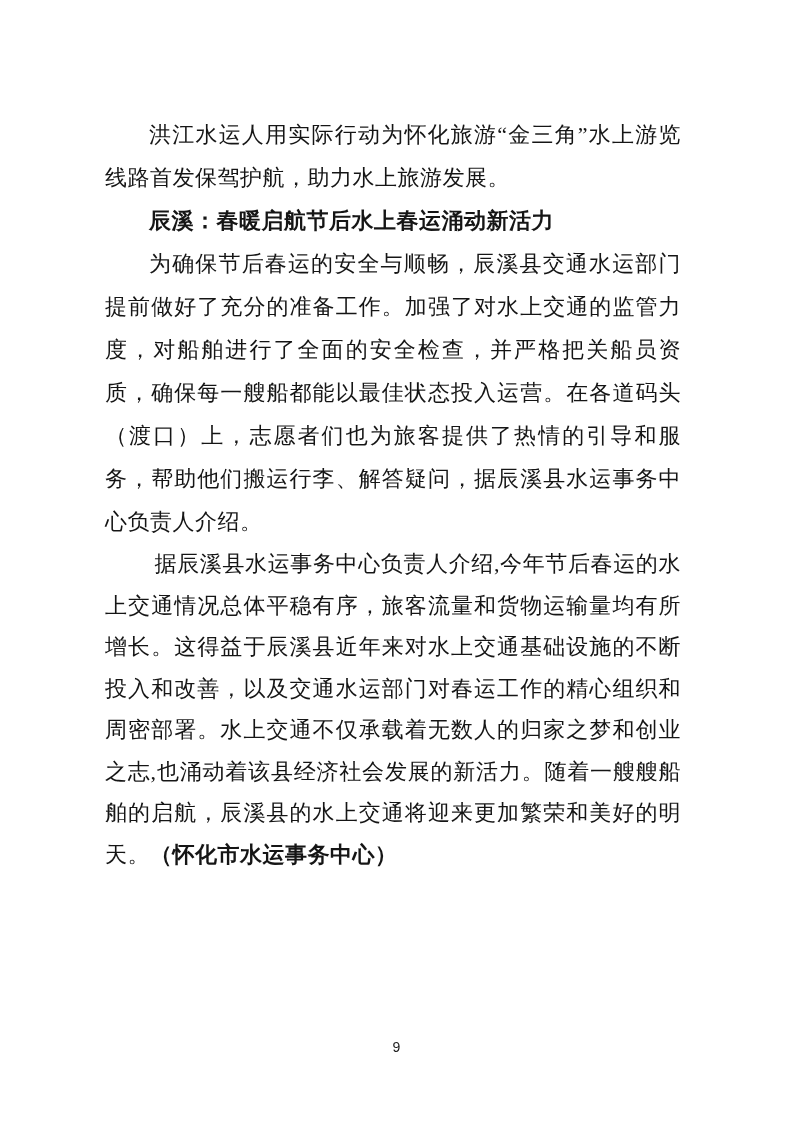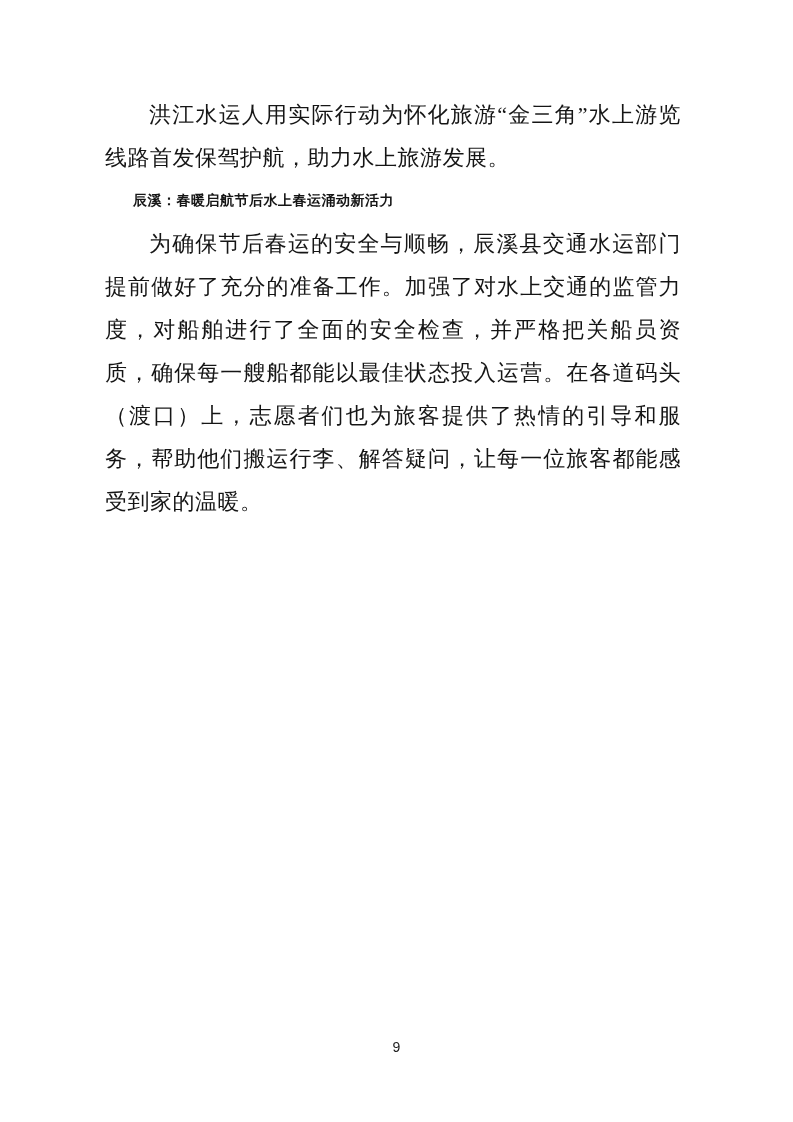--- a/index.html
+++ b/index.html
@@ -12,37 +12,37 @@
     width: 793px;
     height: 1122px;
     background: #ffffff;
     overflow: hidden;
     font-family: "Liberation Serif", "DejaVu Serif", serif;
     color: #151515;
   }
   .content {
     position: absolute;
     left: 105px;
-    top: 93px;
+    top: 113px;
     width: 576px;
   }
   .para {
     margin: 0;
     font-size: 22px;
     line-height: 43px;
     letter-spacing: 0.5px;
     text-align: justify;
     text-justify: inter-character;
     text-align-last: left;
     text-indent: 2em;
     font-weight: normal;
   }
   .heading {
     margin: 0;
-    font-size: 14px;
+    font-size: 22px;
     line-height: 43px;
     letter-spacing: 0.5px;
     text-indent: 2em;
     font-weight: bold;
   }
   .para.last {
     line-height: 41.5px;
     text-indent: 2.25em;
   }
   .para .bold-suffix {
@@ -60,16 +60,17 @@
     color: #1c1c1c;
   }
 </style>
 </head>
 <body>
 
 <div class="page">
   <div class="content">
     <p class="para">洪江水运人用实际行动为怀化旅游“金三角”水上游览线路首发保驾护航，助力水上旅游发展。</p>
     <h2 class="heading">辰溪：春暖启航节后水上春运涌动新活力</h2>
-    <p class="para">为确保节后春运的安全与顺畅，辰溪县交通水运部门提前做好了充分的准备工作。加强了对水上交通的监管力度，对船舶进行了全面的安全检查，并严格把关船员资质，确保每一艘船都能以最佳状态投入运营。在各道码头（渡口）上，志愿者们也为旅客提供了热情的引导和服务，帮助他们搬运行李、解答疑问，让每一位旅客都能感受到家的温暖。</p>
+    <p class="para">为确保节后春运的安全与顺畅，辰溪县交通水运部门提前做好了充分的准备工作。加强了对水上交通的监管力度，对船舶进行了全面的安全检查，并严格把关船员资质，确保每一艘船都能以最佳状态投入运营。在各道码头（渡口）上，志愿者们也为旅客提供了热情的引导和服务，帮助他们搬运行李、解答疑问，据辰溪县水运事务中心负责人介绍。</p>
+    <p class="para last"><span>据辰溪县水运事务中心负责人介绍,今年节后春运的水上交通情况总体平稳有序，旅客流量和货物运输量均有所增长。这得益于辰溪县近年来对水上交通基础设施的不断投入和改善，以及交通水运部门对春运工作的精心组织和周密部署。水上交通不仅承载着无数人的归家之梦和创业之志,也涌动着该县经济社会发展的新活力。随着一艘艘船舶的启航，辰溪县的水上交通将迎来更加繁荣和美好的明天。</span><span class="bold-suffix">（怀化市水运事务中心）</span></p>
   </div>
   <div class="page-number">9</div>
 </div>
 
 </body></html>

